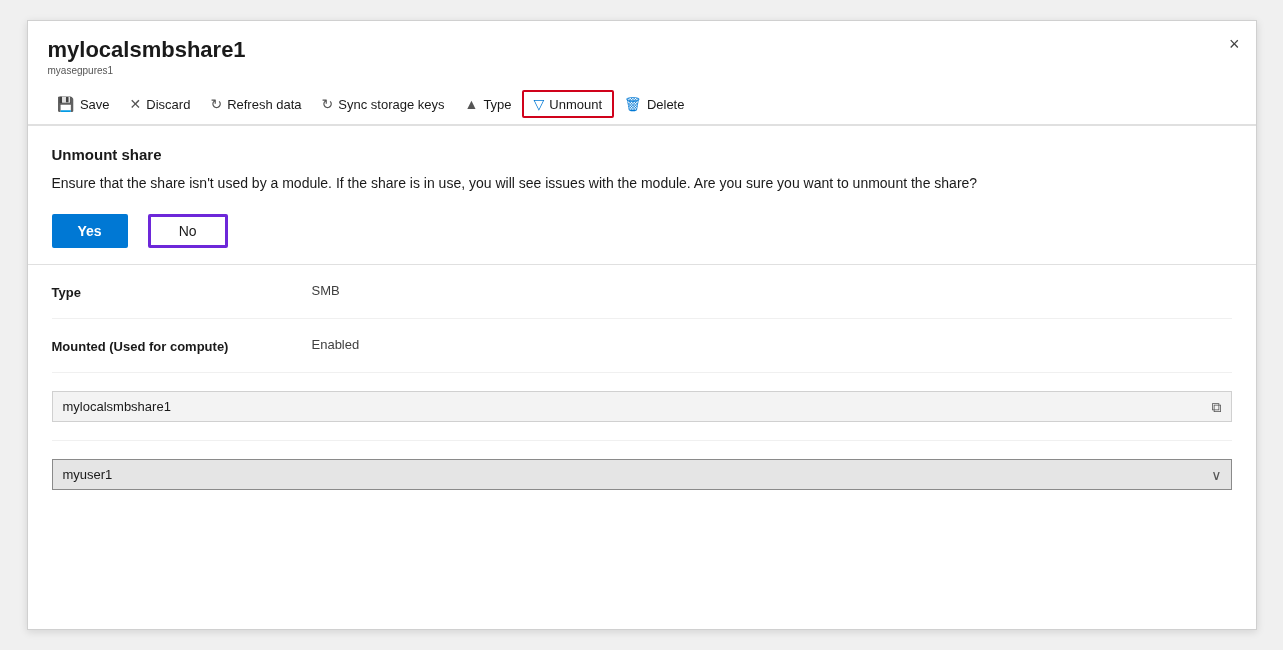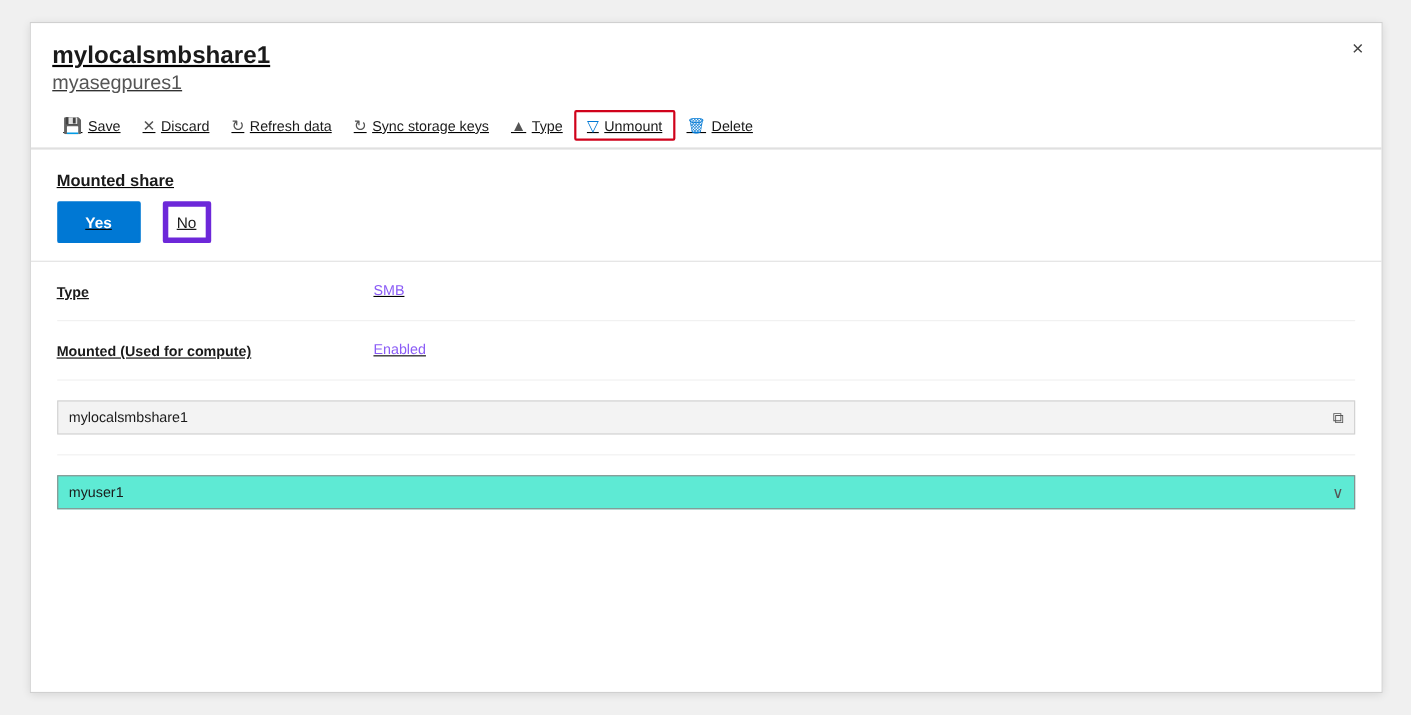--- a/index.html
+++ b/index.html
@@ -12,34 +12,33 @@
       justify-content: center;
       min-height: 100vh;
     }
     .panel {
       background: #fff;
       width: 1230px;
       min-height: 610px;
       border: 1px solid #d0d0d0;
       position: relative;
       box-shadow: 0 2px 8px rgba(0,0,0,0.12);
-      text-decoration: underline;
     }
     .panel-header {
       padding: 16px 20px 8px 20px;
       border-bottom: none;
     }
     .panel-title {
       font-size: 22px;
       font-weight: 600;
       color: #1a1a1a;
       line-height: 1.2;
     }
     .panel-subtitle {
-      font-size: 18px;
+      font-size: 10px;
       color: #555;
       margin-top: 2px;
     }
     .close-btn {
       position: absolute;
       top: 14px;
       right: 16px;
       background: none;
       border: none;
       font-size: 18px;
@@ -105,22 +104,22 @@
       border: 2px solid #0078d4;
       padding: 6px 24px;
       font-size: 14px;
       font-weight: 600;
       cursor: pointer;
       border-radius: 2px;
     }
     .btn-no {
       background: #fff;
       color: #1a1a1a;
-      border: 5px solid #6d28d9;
-      padding: 6px 8px;
+      border: 3px solid #6d28d9;
+      padding: 6px 28px;
       font-size: 14px;
       cursor: pointer;
       border-radius: 2px;
     }
     .fields-area {
       padding: 0 24px;
     }
     .field-row {
       display: flex;
       align-items: flex-start;
@@ -134,23 +133,22 @@
       color: #1a1a1a;
       width: 260px;
       flex-shrink: 0;
       display: flex;
       align-items: center;
       gap: 5px;
       padding-top: 2px;
     }
     .field-value {
       font-size: 13px;
-      color: #8b5cf6;
+      color: #404040;
       flex: 1;
-      margin-left: 28px;
     }
     .field-input-wrap {
       flex: 1;
       position: relative;
     }
     .field-input {
       width: 100%;
       background: #f3f3f3;
       border: 1px solid #d0d0d0;
       padding: 7px 36px 7px 10px;
@@ -166,21 +164,21 @@
       color: #555;
       font-size: 14px;
       cursor: pointer;
     }
     .select-wrap {
       flex: 1;
       position: relative;
     }
     .field-select {
       width: 100%;
-      background: #5eead4;
+      background: #e5e5e5;
       border: 1px solid #8a8a8a;
       padding: 7px 16px 7px 10px;
       font-size: 13px;
       color: #1a1a1a;
       appearance: none;
       outline: none;
       cursor: pointer;
     }
     .select-chevron {
       position: absolute;
@@ -241,21 +239,22 @@
       <span class="btn-icon" style="color:#0078d4;">▽</span>
       <span>Unmount</span>
     </button>
     <button class="toolbar-btn">
       <span class="btn-icon" style="color:#0078d4;">🗑</span>
       <span>Delete</span>
     </button>
   </div>
 
   <div class="content-area">
-    <div class="dialog-title">Mounted share</div>
+    <div class="dialog-title">Unmount share</div>
+    <div class="dialog-text">Ensure that the share isn't used by a module. If the share is in use, you will see issues with the module. Are you sure you want to unmount the share?</div>
     <div class="dialog-actions">
       <button class="btn-yes">Yes</button>
       <button class="btn-no">No</button>
     </div>
   </div>
 
   <div class="fields-area">
 
     <div class="field-row">
       <div class="field-label">

